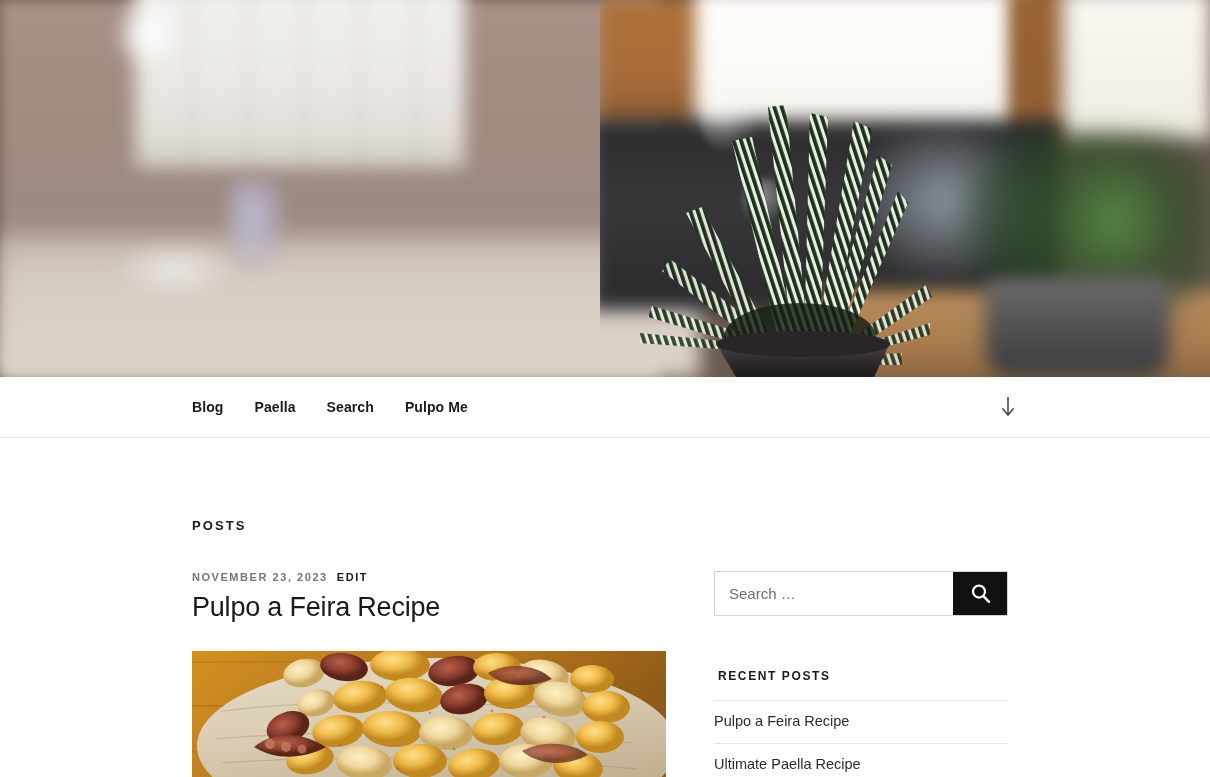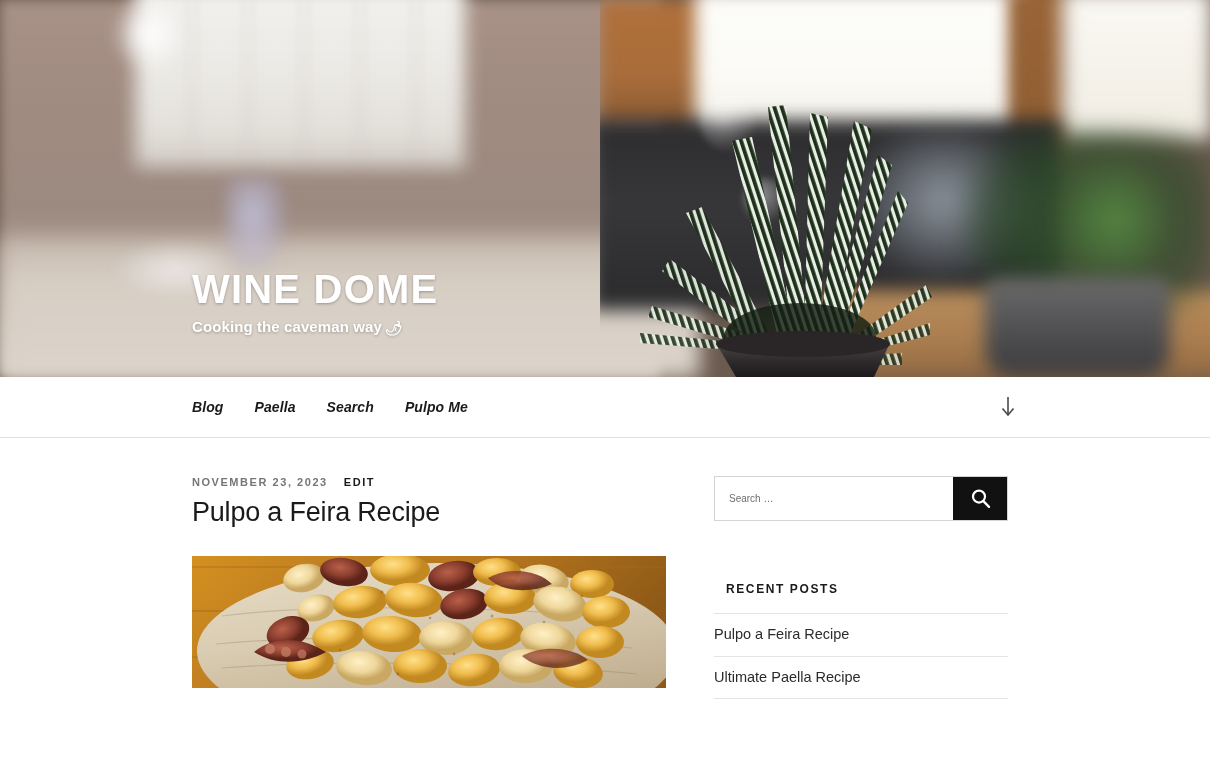--- a/index.html
+++ b/index.html
@@ -180,21 +180,20 @@
     display: flex;
     align-items: center;
     justify-content: space-between;
   }
   .nav-menu {
     display: flex;
     align-items: center;
     list-style: none;
     margin: 0; padding: 0;
     gap: 31px;
-    font-style: italic;
   }
   .nav-menu a {
     text-decoration: none;
     color: #1a1a1a;
     font-size: 14px;
     font-weight: 700;
     letter-spacing: .1px;
   }
   .nav-scroll-btn {
     background: none;
@@ -230,21 +229,21 @@
 
   .entry-meta {
     font-size: 11px;
     font-weight: 700;
     letter-spacing: 1.55px;
     color: #767676;
   }
   .entry-meta .edit-link {
     color: #1a1a1a;
     text-decoration: none;
-    margin-left: 16px;
+    margin-left: 9px;
   }
   .entry-title {
     margin: 8px 0 0 0;
     font-size: 27px;
     font-weight: 400;
     letter-spacing: -.2px;
     line-height: 1.25;
     color: #1a1a1a;
   }
   .entry-title a { color: inherit; text-decoration: none; }
@@ -265,39 +264,39 @@
     width: 294px;
     height: 45px;
     border: 1px solid #d4d4d4;
     background: #fff;
   }
   .search-field {
     flex: 1;
     border: none;
     outline: none;
     padding: 0 14px;
-    font-size: 10px;
+    font-size: 15px;
     font-family: "Liberation Sans", "DejaVu Sans", sans-serif;
     color: #ef4444;
     background: transparent;
   }
   .search-field::placeholder { color: #6f6f6f; }
   .search-submit {
     width: 54px;
     border: none;
     background: #111111;
     color: #ffffff;
     cursor: pointer;
     display: flex;
     align-items: center;
     justify-content: center;
   }
 
   .widget-title {
-    margin: 12px;
+    margin: 4px;
     padding-top: 49px;
     font-size: 12px;
     font-weight: 700;
     letter-spacing: 1.6px;
     color: #1a1a1a;
   }
   .recent-list {
     list-style: none;
     margin: 17px 0 0 0;
     padding: 0;
@@ -383,44 +382,41 @@
 
           <ellipse cx="160" cy="252" rx="76" ry="34" fill="#141f12" opacity=".82"></ellipse>
 
           <path d="M76 258 L 250 258 L 234 292 L 96 292 Z" fill="url(#potg)"></path>
           <ellipse cx="163" cy="259" rx="87" ry="13" fill="#2a2627"></ellipse>
         </g>
       </svg>
     </div>
   </div>
 
-  <div class="header-titles">
-    <h1 class="site-title">WINE DOME</h1>
-    <p class="site-tagline"><span>Cooking the caveman way</span><span class="chili-emoji">🌶</span></p>
-  </div>
 </header>
 
 <nav class="site-nav">
   <div class="nav-inner">
     <ul class="nav-menu">
       <li><a href="#">Blog</a></li>
       <li><a href="#">Paella</a></li>
       <li><a href="#">Search</a></li>
       <li><a href="#">Pulpo Me</a></li>
     </ul>
     <button class="nav-scroll-btn">
       <svg width="20" height="22" viewBox="0 0 20 22">
         <path d="M10 1 L10 18" stroke="#4a4a4a" stroke-width="1.6" fill="none"></path>
         <path d="M4.5 12.5 L10 19 L15.5 12.5" stroke="#4a4a4a" stroke-width="1.6" fill="none"></path>
       </svg>
     </button>
   </div>
 </nav>
 
 <div class="site-content">
+  <h2 class="posts-heading">POSTS</h2>
 
   <div class="content-cols">
 
     <main class="primary-col">
       <article>
         <div class="entry-meta">
           <span>NOVEMBER 23, 2023</span><a href="#" class="edit-link">EDIT</a>
         </div>
         <h3 class="entry-title"><a href="#">Pulpo a Feira Recipe</a></h3>
 

